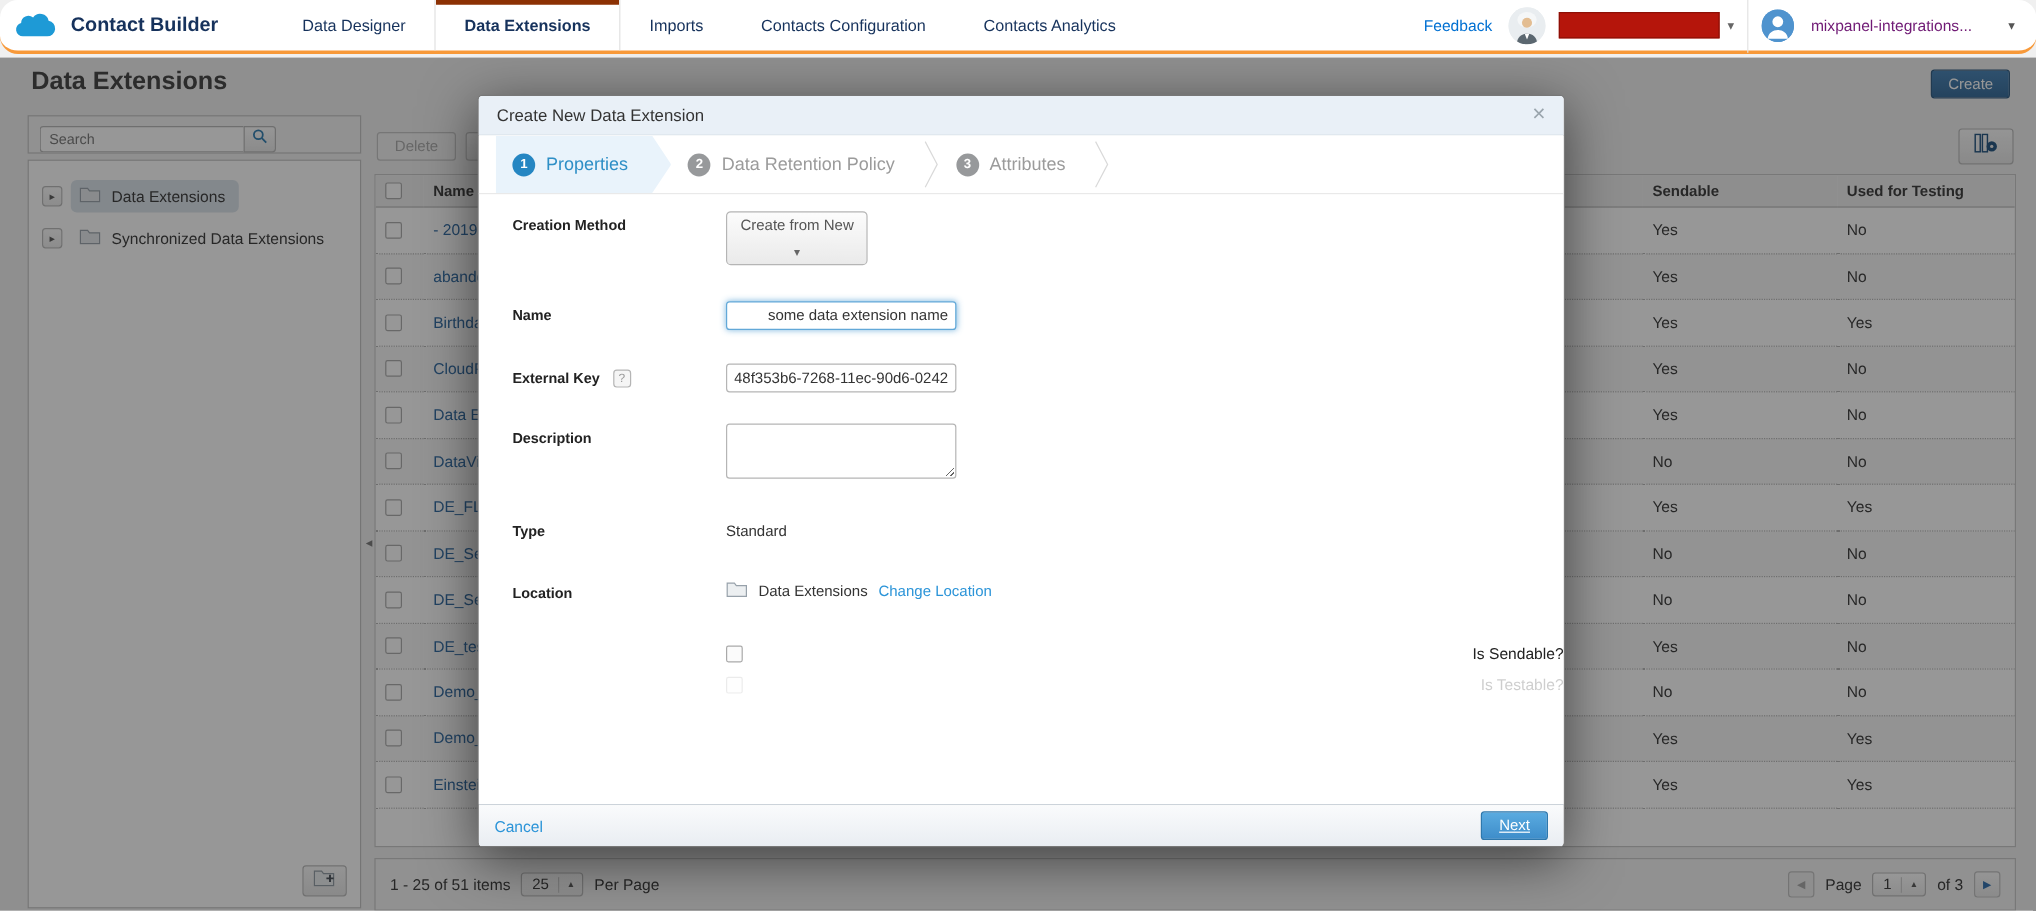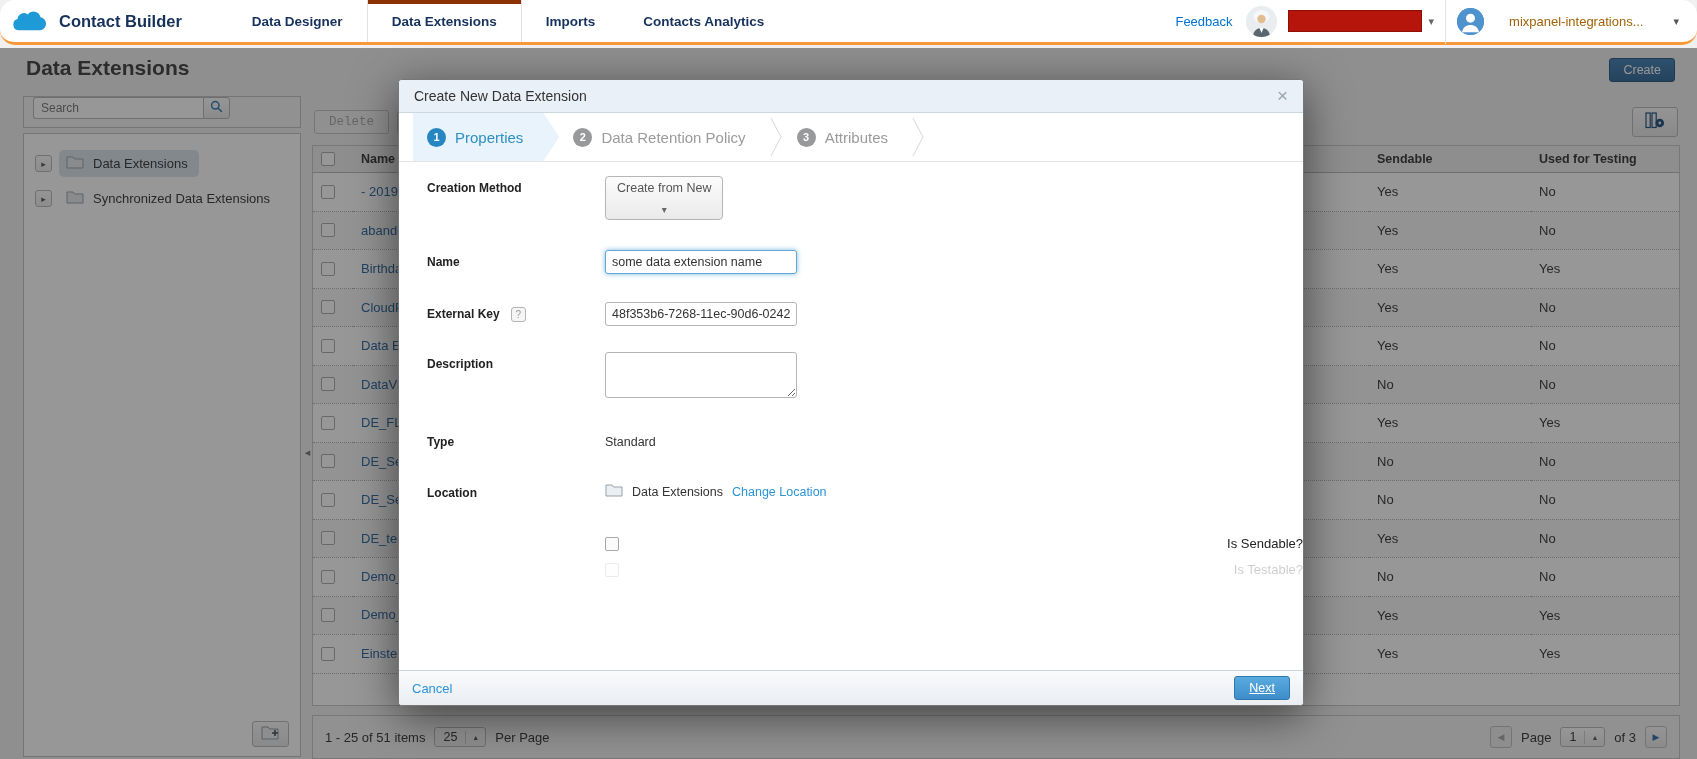--- a/index.html
+++ b/index.html
@@ -4,56 +4,56 @@
 <style>
   * { box-sizing: border-box; margin: 0; padding: 0; }
   html,body { width:1697px; height:759px; overflow:hidden; }
   body { font-family:"Liberation Sans", sans-serif; background:#f0f0f0; position:relative; }
 
   
   .header { position:relative; z-index:60; height:45px; background:#fff; border-bottom:3px solid #f89939; display:flex; align-items:center;border-radius:15px; }
   .logo { margin-left:13px; display:flex; align-items:center; }
   .app-name { font-size:16.5px; font-weight:700; color:#16325c; margin-left:9px; white-space:nowrap; }
   .nav { display:flex; height:100%; margin-left:46px; align-items:stretch; }
-  .nav-item { display:flex; align-items:center; padding:0 24px; font-size:13.5px; color:#16325c; cursor:pointer; white-space:nowrap;font-weight:bold; }
+  .nav-item { display:flex; align-items:center; padding:0 24px; font-size:13.5px; color:#16325c; cursor:pointer; white-space:nowrap; }
   .nav-item.active { border-left:1px solid #e2e2e2; border-right:1px solid #e2e2e2; box-shadow:inset 0 4px 0 #8c3104; font-weight:700; }
   .header-right { margin-left:auto; display:flex; align-items:center; height:100%; }
   .feedback-link { font-size:13px; color:#0070d2; margin-right:13px; cursor:pointer; }
   .einstein { width:31px; height:31px; border-radius:50%; background:#e9edf0; overflow:hidden; margin-right:11px; flex-shrink:0; }
   .redacted { width:134px; height:22px; background:#b5150b; border:1px solid #8e0f06; }
   .small-caret { font-size:11px; color:#666; margin:0 7px; }
   .v-divider { width:1px; height:45px; background:#e3e3e3; margin:0 11px 0 4px; }
   .user-avatar { width:27px; height:27px; border-radius:50%; background:#4f93ce; display:flex; align-items:center; justify-content:center; }
-  .account-name { font-size:13px; color:#a16207; margin-left:25px; white-space:nowrap; }
+  .account-name { font-size:13px; color:#701a75; margin-left:14px; white-space:nowrap; }
   .account-caret { font-size:11px; color:#555; margin:0 18px 0 30px; }
 
   
   .content { position:absolute; top:48px; left:0; right:0; bottom:0; background:#f0f0f0; }
   .page-title { position:absolute; left:26px; top:8px; font-size:21px; font-weight:700; color:#3c3c3c; }
   .create-btn { position:absolute; right:22px; top:10px; padding:4px 13px; font-size:12.5px; color:#fff; background:linear-gradient(#417fb4,#2f6697); border:1px solid #28567f; border-radius:3px; cursor:pointer; }
 
   
   .sidebar { position:absolute; left:23px; top:48px; width:278px; bottom:2px; }
-  .search-box { display:flex; align-items:flex-start; height:32px; border:1px solid #c2c2c2; background:#f4f4f4; padding:0 9px; }
+  .search-box { display:flex; align-items:flex-end; height:32px; border:1px solid #c2c2c2; background:#f4f4f4; padding:0 9px; }
   .search-input { width:170px; height:22px; border:1px solid #b7b7b7; border-right:none; border-radius:3px 0 0 3px; padding:0 7px; font-size:12px; color:#555; font-family:inherit; background:#fff; }
   .search-btn { width:27px; height:22px; border:1px solid #b7b7b7; border-radius:0 3px 3px 0; background:linear-gradient(#fdfdfd,#e9e9e9); display:flex; align-items:center; justify-content:center; cursor:pointer; }
   .tree-panel { position:absolute; left:0; right:0; top:37px; bottom:0; border:1px solid #c2c2c2; background:#fff; display:flex; flex-direction:column; padding-top:12px; }
   .tree-item { display:flex; align-items:center; margin:2px 7px; padding:2px 4px; font-size:13px; color:#333; cursor:pointer; }
   .expander { width:17px; height:17px; flex-shrink:0; border:1px solid #b9b9b9; border-radius:3px; background:linear-gradient(#fbfbfb,#ececec); font-size:9px; color:#555; display:flex; align-items:center; justify-content:center; margin-right:7px; }
   .tree-pill { display:flex; align-items:center; padding:5px 11px 5px 7px; border-radius:5px; }
   .tree-item.selected .tree-pill { background:#dbe4ec; }
   .tree-label { margin-left:9px; white-space:nowrap; }
   .tree-footer { margin-top:auto; padding:9px 11px; display:flex; justify-content:flex-end; }
   .newfolder-btn { width:37px; height:26px; border:1px solid #b9b9b9; border-radius:3px; background:linear-gradient(#f9f9f9,#e7e7e7); display:flex; align-items:center; justify-content:center; cursor:pointer; }
   .collapse-handle { position:absolute; left:301px; top:392px; width:13px; height:24px; color:#777; font-size:11px; display:flex; align-items:center; justify-content:center; cursor:pointer; }
 
   
   .main { position:absolute; left:312px; right:17px; top:48px; bottom:0; display:flex; flex-direction:column; }
   .toolbar { display:flex; align-items:center; padding:11px 2px 8px 2px; }
-  .btn-gray { padding:4px 14px; font-size:12.5px; border:1px solid #c3c3c3; border-radius:3px; background:linear-gradient(#fcfcfc,#ececec); color:#444; margin-right:8px; cursor:pointer;font-family:Liberation Mono, monospace; }
+  .btn-gray { padding:4px 14px; font-size:12.5px; border:1px solid #c3c3c3; border-radius:3px; background:linear-gradient(#fcfcfc,#ececec); color:#444; margin-right:8px; cursor:pointer; }
   .btn-gray.disabled { color:#a8a8a8; background:#f2f2f2; }
   .settings-btn { margin-left:auto; width:46px; height:30px; border:1px solid #b9b9b9; border-radius:3px; background:linear-gradient(#fafafa,#e7e7e7); display:flex; align-items:center; justify-content:center; cursor:pointer; }
   .table-wrap { border:1px solid #c6c6c6; background:#fff; flex:1; overflow:hidden; }
   table { width:100%; border-collapse:collapse; table-layout:fixed; }
   th { background:#efefef; border-bottom:1px solid #b9b9b9; font-size:12.5px; font-weight:700; color:#333; text-align:left; padding:6px 8px; }
   td { border-bottom:1px dotted #b3b3b3; padding:0 8px; height:38.5px; font-size:13px; color:#333; overflow:hidden; white-space:nowrap; }
   tbody tr:nth-child(even) td { background:#f7f7f7; }
   .name-link { color:#2a66a0; cursor:pointer; }
   .checkbox { width:14px; height:14px; border:1px solid #a9a9a9; border-radius:2px; background:#fff; cursor:pointer; }
   .pagination { height:44px; margin-top:9px; border:1px solid #c6c6c6; background:#f4f4f4; display:flex; align-items:center; padding:0 12px; font-size:13px; color:#333; }
@@ -77,21 +77,21 @@
   .step-num { width:19px; height:19px; border-radius:50%; color:#fff; font-size:11px; font-weight:700; display:flex; align-items:center; justify-content:center; margin-right:9px; flex-shrink:0; }
   .step.active .step-num { background:#2586c2; }
   .step.inactive .step-num { background:#97999b; }
   .step-sep { display:flex; align-items:center; }
   .modal-body { flex:1; padding:14px 0 0 28px; background:#fff; overflow:hidden; }
   .form-row { display:flex; margin-bottom:30px; }
   .form-label { width:178px; flex-shrink:0; font-size:12px; font-weight:700; color:#222; padding-top:5px; display:flex; align-items:flex-start; }
   .dropdown-btn { display:inline-flex; align-items:center; padding:4px 11px; border:1px solid #b5b5b5; border-radius:4px; background:linear-gradient(#fcfcfc,#eaeaea); font-size:12.5px; color:#555; gap:9px; cursor:pointer;flex-direction:column; }
   .dd-caret { font-size:10px; color:#666; }
   .text-input { width:192px; height:24px; border:1px solid #b5b5b5; border-radius:3px; font-size:12.5px; color:#333; padding:1px 6px; font-family:inherit; }
-  .text-input.focused { border-color:#62a8d8; box-shadow:0 0 5px rgba(98,168,216,.85); outline:none; }
+  .text-input.focused { border-color:#62a8d8; box-shadow:0 0 5px rgba(98,168,216,.85); outline:none;text-align:right; }
   .help-badge { display:inline-flex; width:15px; height:15px; border:1px solid #b5b5b5; border-radius:3px; background:#f5f5f5; color:#999; font-size:10px; align-items:center; justify-content:center; margin-left:11px; font-weight:400; cursor:pointer; }
   .desc-textarea { width:192px; height:46px; border:1px solid #b5b5b5; border-radius:3px; resize:both; font-family:inherit; font-size:12.5px; padding:3px 6px; }
   .static-value { font-size:12.5px; color:#333; padding-top:5px; }
   .location-val { display:flex; align-items:center; gap:9px; padding-top:2px; font-size:12.5px; color:#333; }
   .link { color:#2b94d8; cursor:pointer; font-size:12.5px; }
   .cb-row { display:flex; align-items:center; margin-left:178px; margin-bottom:11px;justify-content:space-between; }
   .cb-row .checkbox { background:#fbfbfb; }
   .cb-row label { font-size:13px; color:#222; margin-left:9px; }
   .cb-row.testable { opacity:.22; }
   .modal-footer { height:35px; border-top:1px solid #ccd3da; background:linear-gradient(#fafbfc,#e9edf2); border-radius:0 0 3px 3px; display:flex; align-items:center; padding:0 13px; flex-shrink:0; }
@@ -105,20 +105,21 @@
   <span class="logo">
     <svg width="37" height="25" viewBox="0 0 37 25">
         <path d="M27.5 8.2a7.2 7.2 0 0 0-12.9-2.6A6.1 6.1 0 0 0 4.6 10.1 5.7 5.7 0 0 0 6.2 21.3h19.9a6.6 6.6 0 0 0 1.4-13.1z" fill="#1e9ad6"></path>
       </svg>
   </span>
   <span class="app-name">Contact Builder</span>
   <div class="nav">
     <div class="nav-item">Data Designer</div>
     <div class="nav-item active">Data Extensions</div>
     <div class="nav-item">Imports</div>
+    <div class="nav-item">Contacts Configuration</div>
     <div class="nav-item">Contacts Analytics</div>
   </div>
   <div class="header-right">
     <span class="feedback-link">Feedback</span>
     <span class="einstein">
       <svg width="31" height="31" viewBox="0 0 31 31">
           <circle cx="15.5" cy="15.5" r="15.5" fill="#e9edf0"></circle>
           <ellipse cx="15.5" cy="10.5" rx="8" ry="6.5" fill="#f5f7f8"></ellipse>
           <circle cx="15.5" cy="13" r="4.2" fill="#e3bd92"></circle>
           <path d="M7 31c0-6 4-9 8.5-9s8.5 3 8.5 9z" fill="#5b6770"></path>

